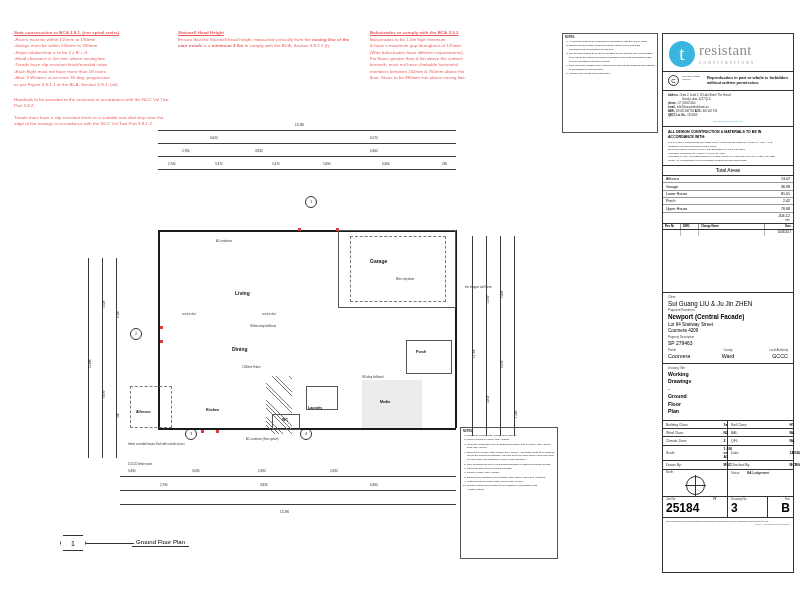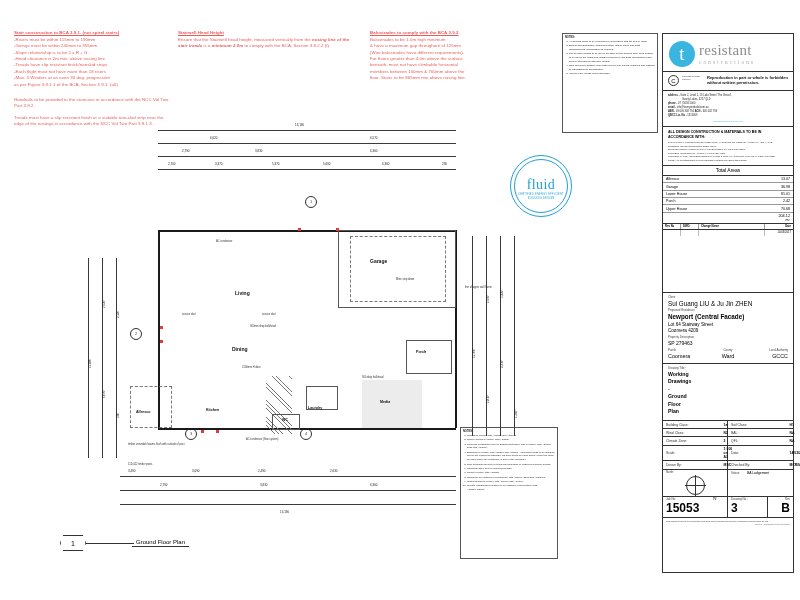--- a/index.html
+++ b/index.html
@@ -227,29 +227,20 @@
       <li>Brickwork to comply with AS2870 and AS3700. Articulation joints to be installed as per the engineers drawings. R3 brick ties to be used and R4 brick ties must be used where the resistance is 1km of the foreshore.</li>
       <li>New openings direct fix to walls and underside of engineered timber beams.</li>
       <li>Structural Steel as per engineers design.</li>
       <li>Tiling to comply with AS3958.</li>
       <li>Roofing to be installed in accordance with AS2049-2002 and AS1562.1.</li>
       <li>Waterproofing to comply with AS3740 and AS4654.</li>
       <li>Termite Management System to be installed in accordance with AS3660.1/2000.</li>
     </ol>
   </div>
 
-  <div id="fluid">
-    <div class="ring"></div>
-    <div class="ring2"></div>
-    <div class="word">fluid</div>
-    <div class="sub">
-      <div>CERTIFIED ENERGY EFFICIENT</div>
-      <div>BUILDING DESIGN</div>
-    </div>
-  </div>
 
   <div id="plan">
 
     <div class="hair h" style="left:148px;top:12px;width:298px;"></div>
     <div class="dimtxt" style="left:285px;top:5px;">13,190</div>
     <div class="hair h" style="left:148px;top:25px;width:298px;"></div>
     <div class="dimtxt" style="left:200px;top:18px;">6,620</div>
     <div class="dimtxt" style="left:360px;top:18px;">6,570</div>
     <div class="hair h" style="left:148px;top:38px;width:298px;"></div>
     <div class="dimtxt" style="left:172px;top:31px;">2,790</div>
@@ -545,21 +536,21 @@
       <div id="status">
         <span class="tb-lab">Status:</span>
         <span style="margin-left:6px">BA Lodgement</span>
       </div>
       <div class="nlet" style="left:50px;top:26px;">N</div>
     </div>
 
     <div id="jobrow">
       <div id="jobno">
         <div class="tb-lab">Job No:</div>
-        <div class="bigv">15053</div>
+        <div class="bigv">25184</div>
       </div>
       <div id="dwgno">
         <div class="tb-lab">Drawing No.:</div>
         <div class="bigv">3</div>
       </div>
       <div id="revno">
         <div class="tb-lab" style="text-align:right">Rev</div>
         <div class="bigv ctr">B</div>
       </div>
     </div>

